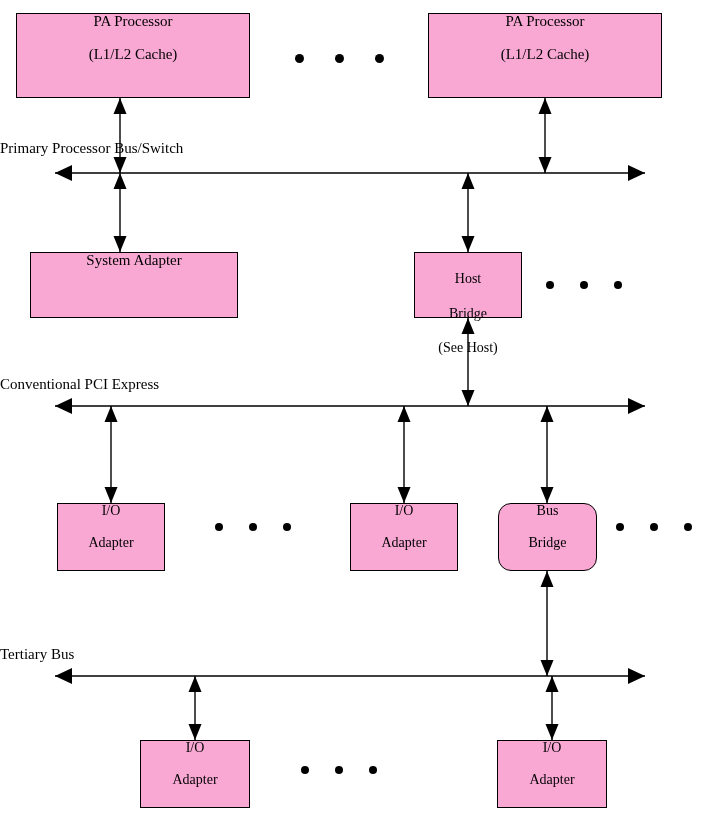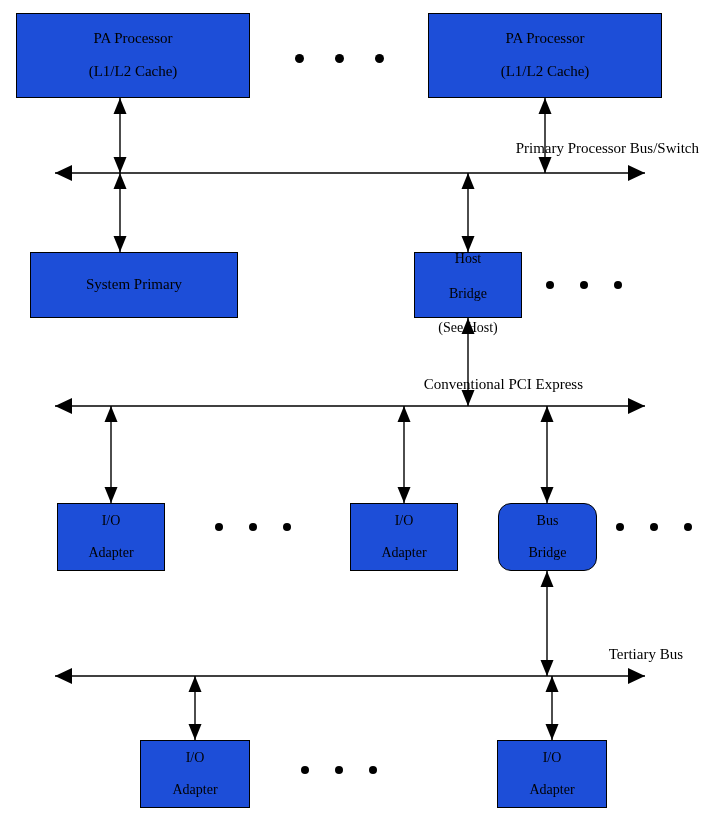--- a/index.html
+++ b/index.html
@@ -19,25 +19,24 @@
     position: absolute;
     left: 0;
     top: 0;
     width: 710px;
     height: 829px;
   }
   .node-box {
     position: absolute;
     box-sizing: border-box;
     border: 1px solid #000000;
-    background: #1d4ed8;
+    background: #f9a8d4;
     display: flex;
     flex-direction: column;
     align-items: center;
-    justify-content: center;
     color: #000000;
   }
   .node-line {
     display: block;
     text-align: center;
     white-space: nowrap;
     line-height: 1.05;
   }
   .box-2line .node-line + .node-line {
     margin-top: 17px;
@@ -46,23 +45,22 @@
     margin-top: 0;
   }
   .box-3line .node-line {
     margin-top: 19px;
     margin-bottom: 1px;
   }
   .bus-label {
     position: absolute;
     color: #000000;
     white-space: nowrap;
-    text-align: right;
+    text-align: left;
     line-height: 1;
-    padding-left: 17px;
   }
   .fs-15 { font-size: 15px; }
   .fs-14 { font-size: 14px; }
   .ellipsis-dots {
     position: absolute;
     display: flex;
     align-items: center;
   }
   .ellipsis-dots i {
     display: block;
@@ -129,21 +127,21 @@
     <span class="node-line fs-15">PA Processor</span>
     <span class="node-line fs-15">(L1/L2 Cache)</span>
   </div>
 
   <div class="node-box box-2line" style="left:428px; top:13px; width:234px; height:85px;">
     <span class="node-line fs-15">PA Processor</span>
     <span class="node-line fs-15">(L1/L2 Cache)</span>
   </div>
 
   <div class="node-box box-1line" style="left:30px; top:252px; width:208px; height:66px;">
-    <span class="node-line fs-15">System Primary</span>
+    <span class="node-line fs-15">System Adapter</span>
   </div>
 
   <div class="node-box box-3line" style="left:414px; top:252px; width:108px; height:66px;">
     <span class="node-line fs-14">Host</span>
     <span class="node-line fs-14">Bridge</span>
     <span class="node-line fs-14">(See Host)</span>
   </div>
 
   <div class="node-box box-2line" style="left:57px; top:503px; width:108px; height:68px;">
     <span class="node-line fs-14">I/O</span>

